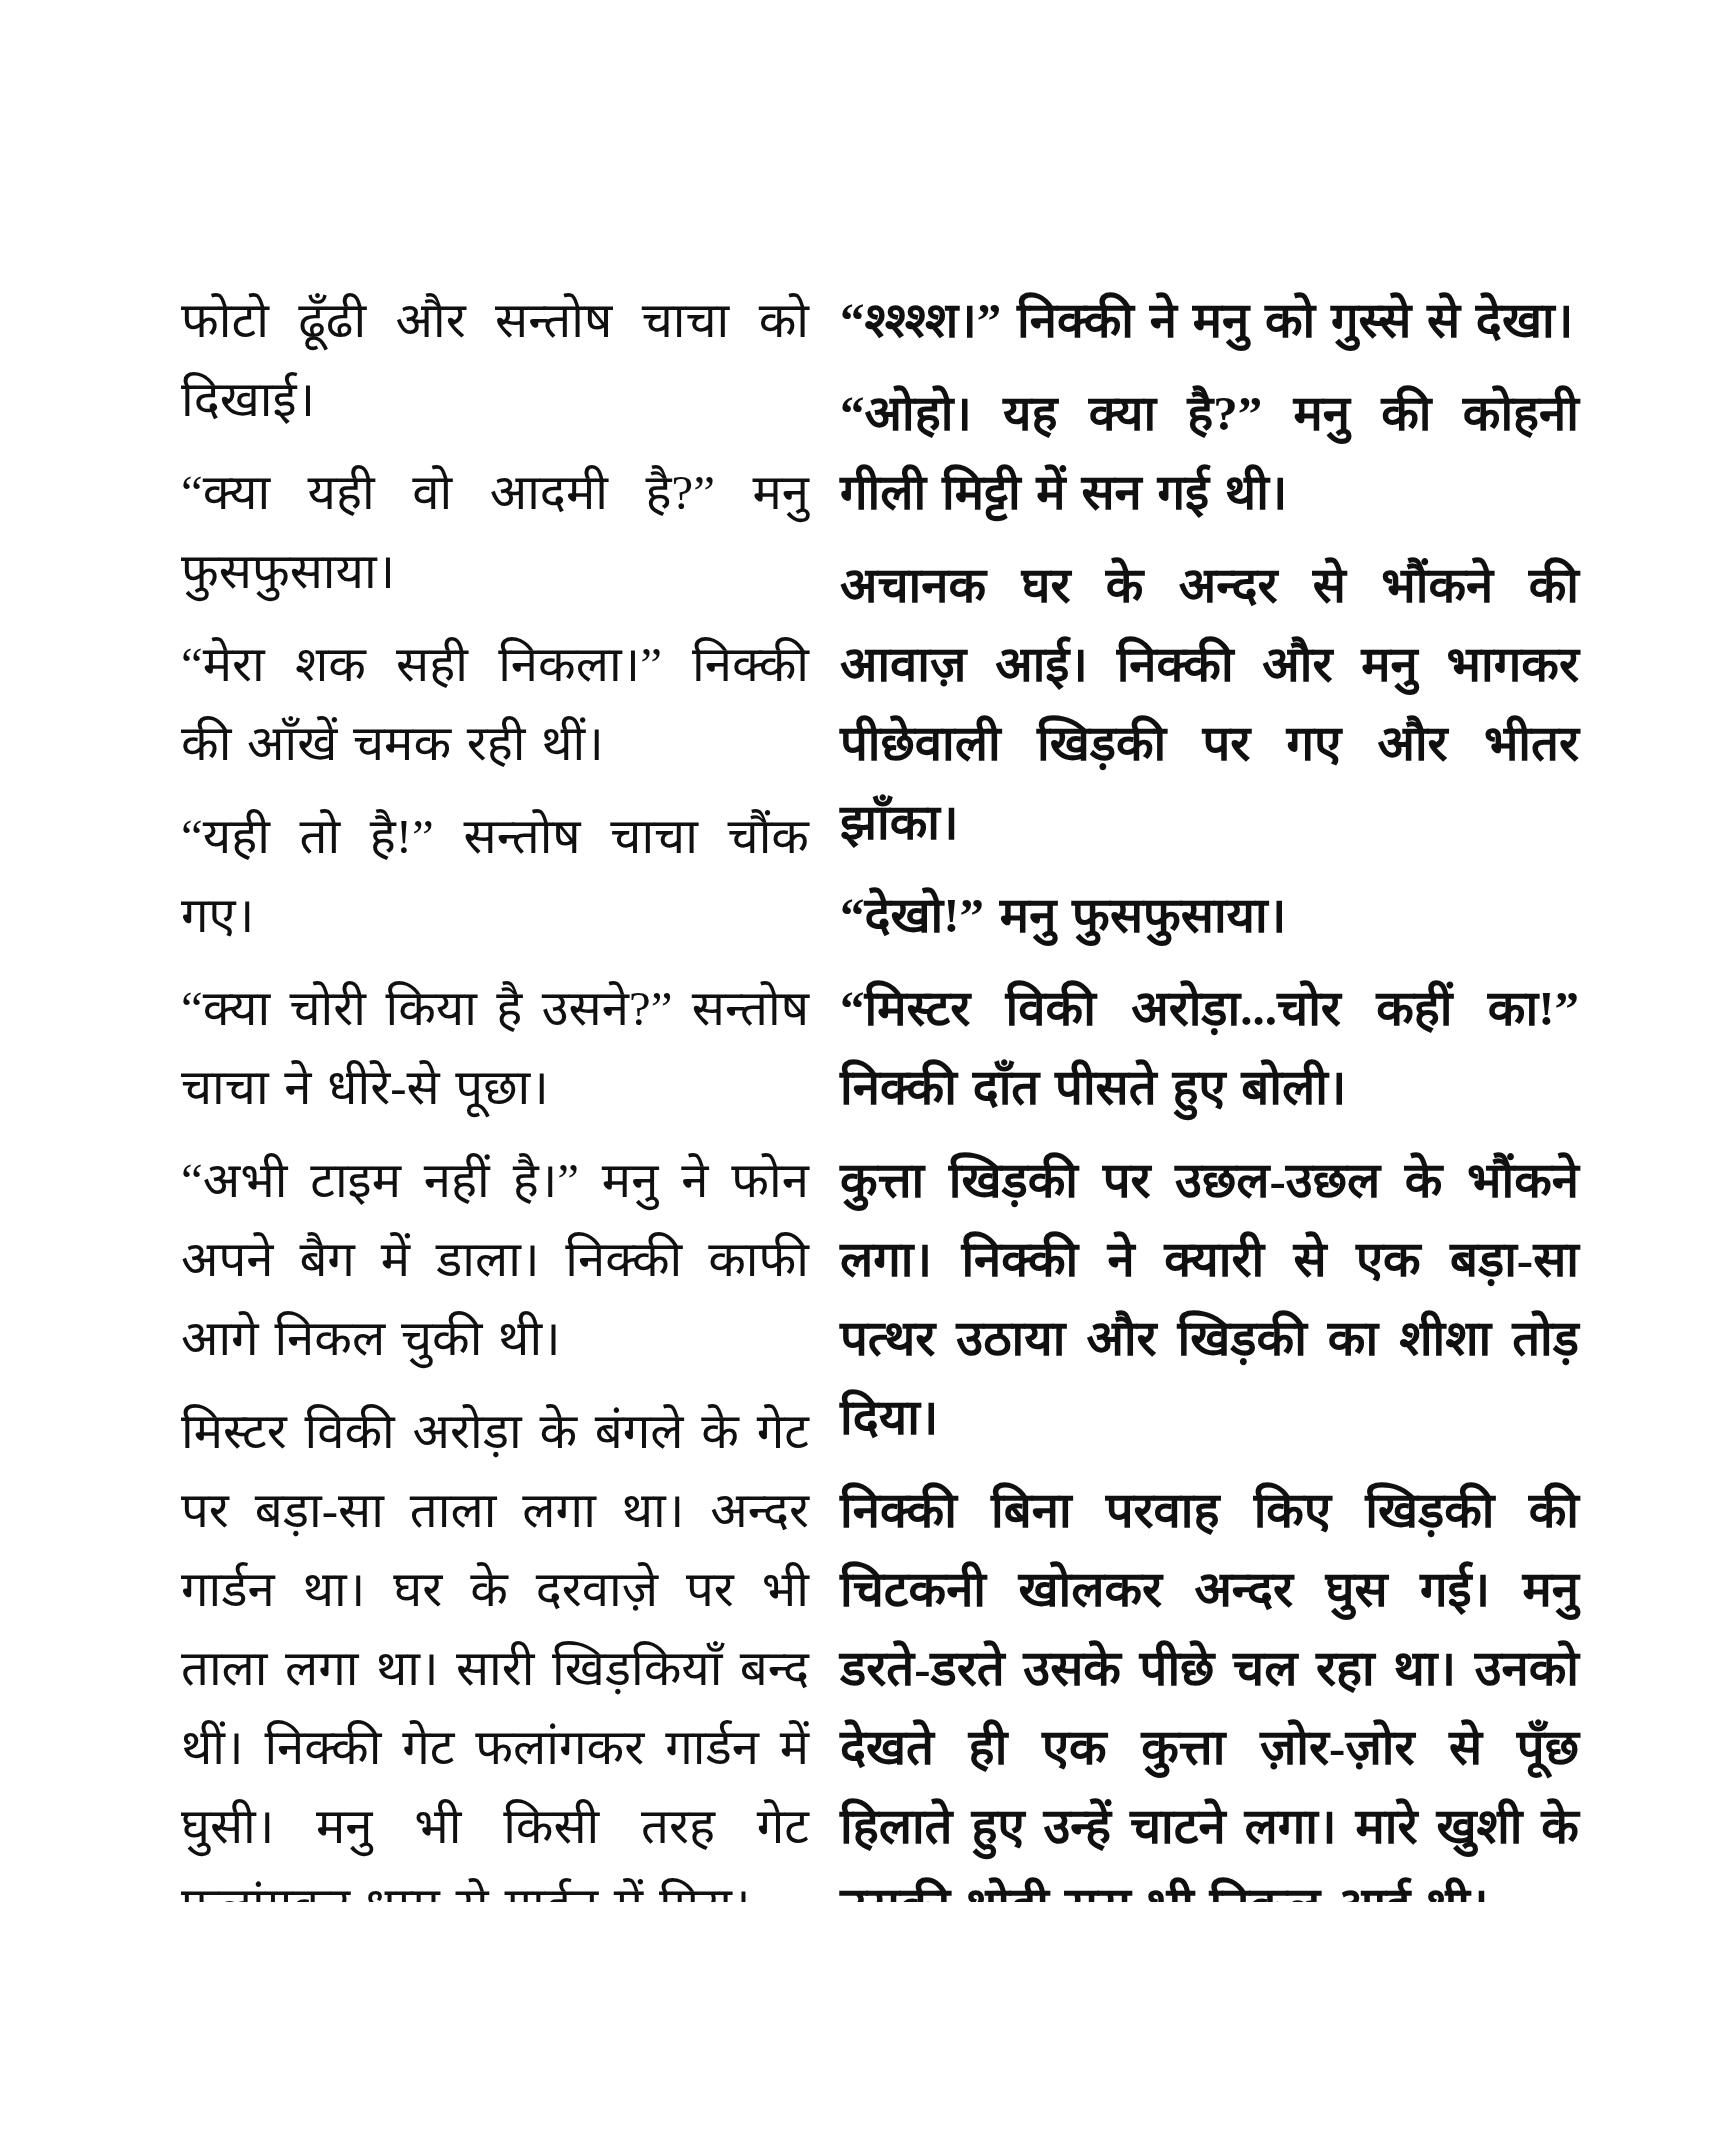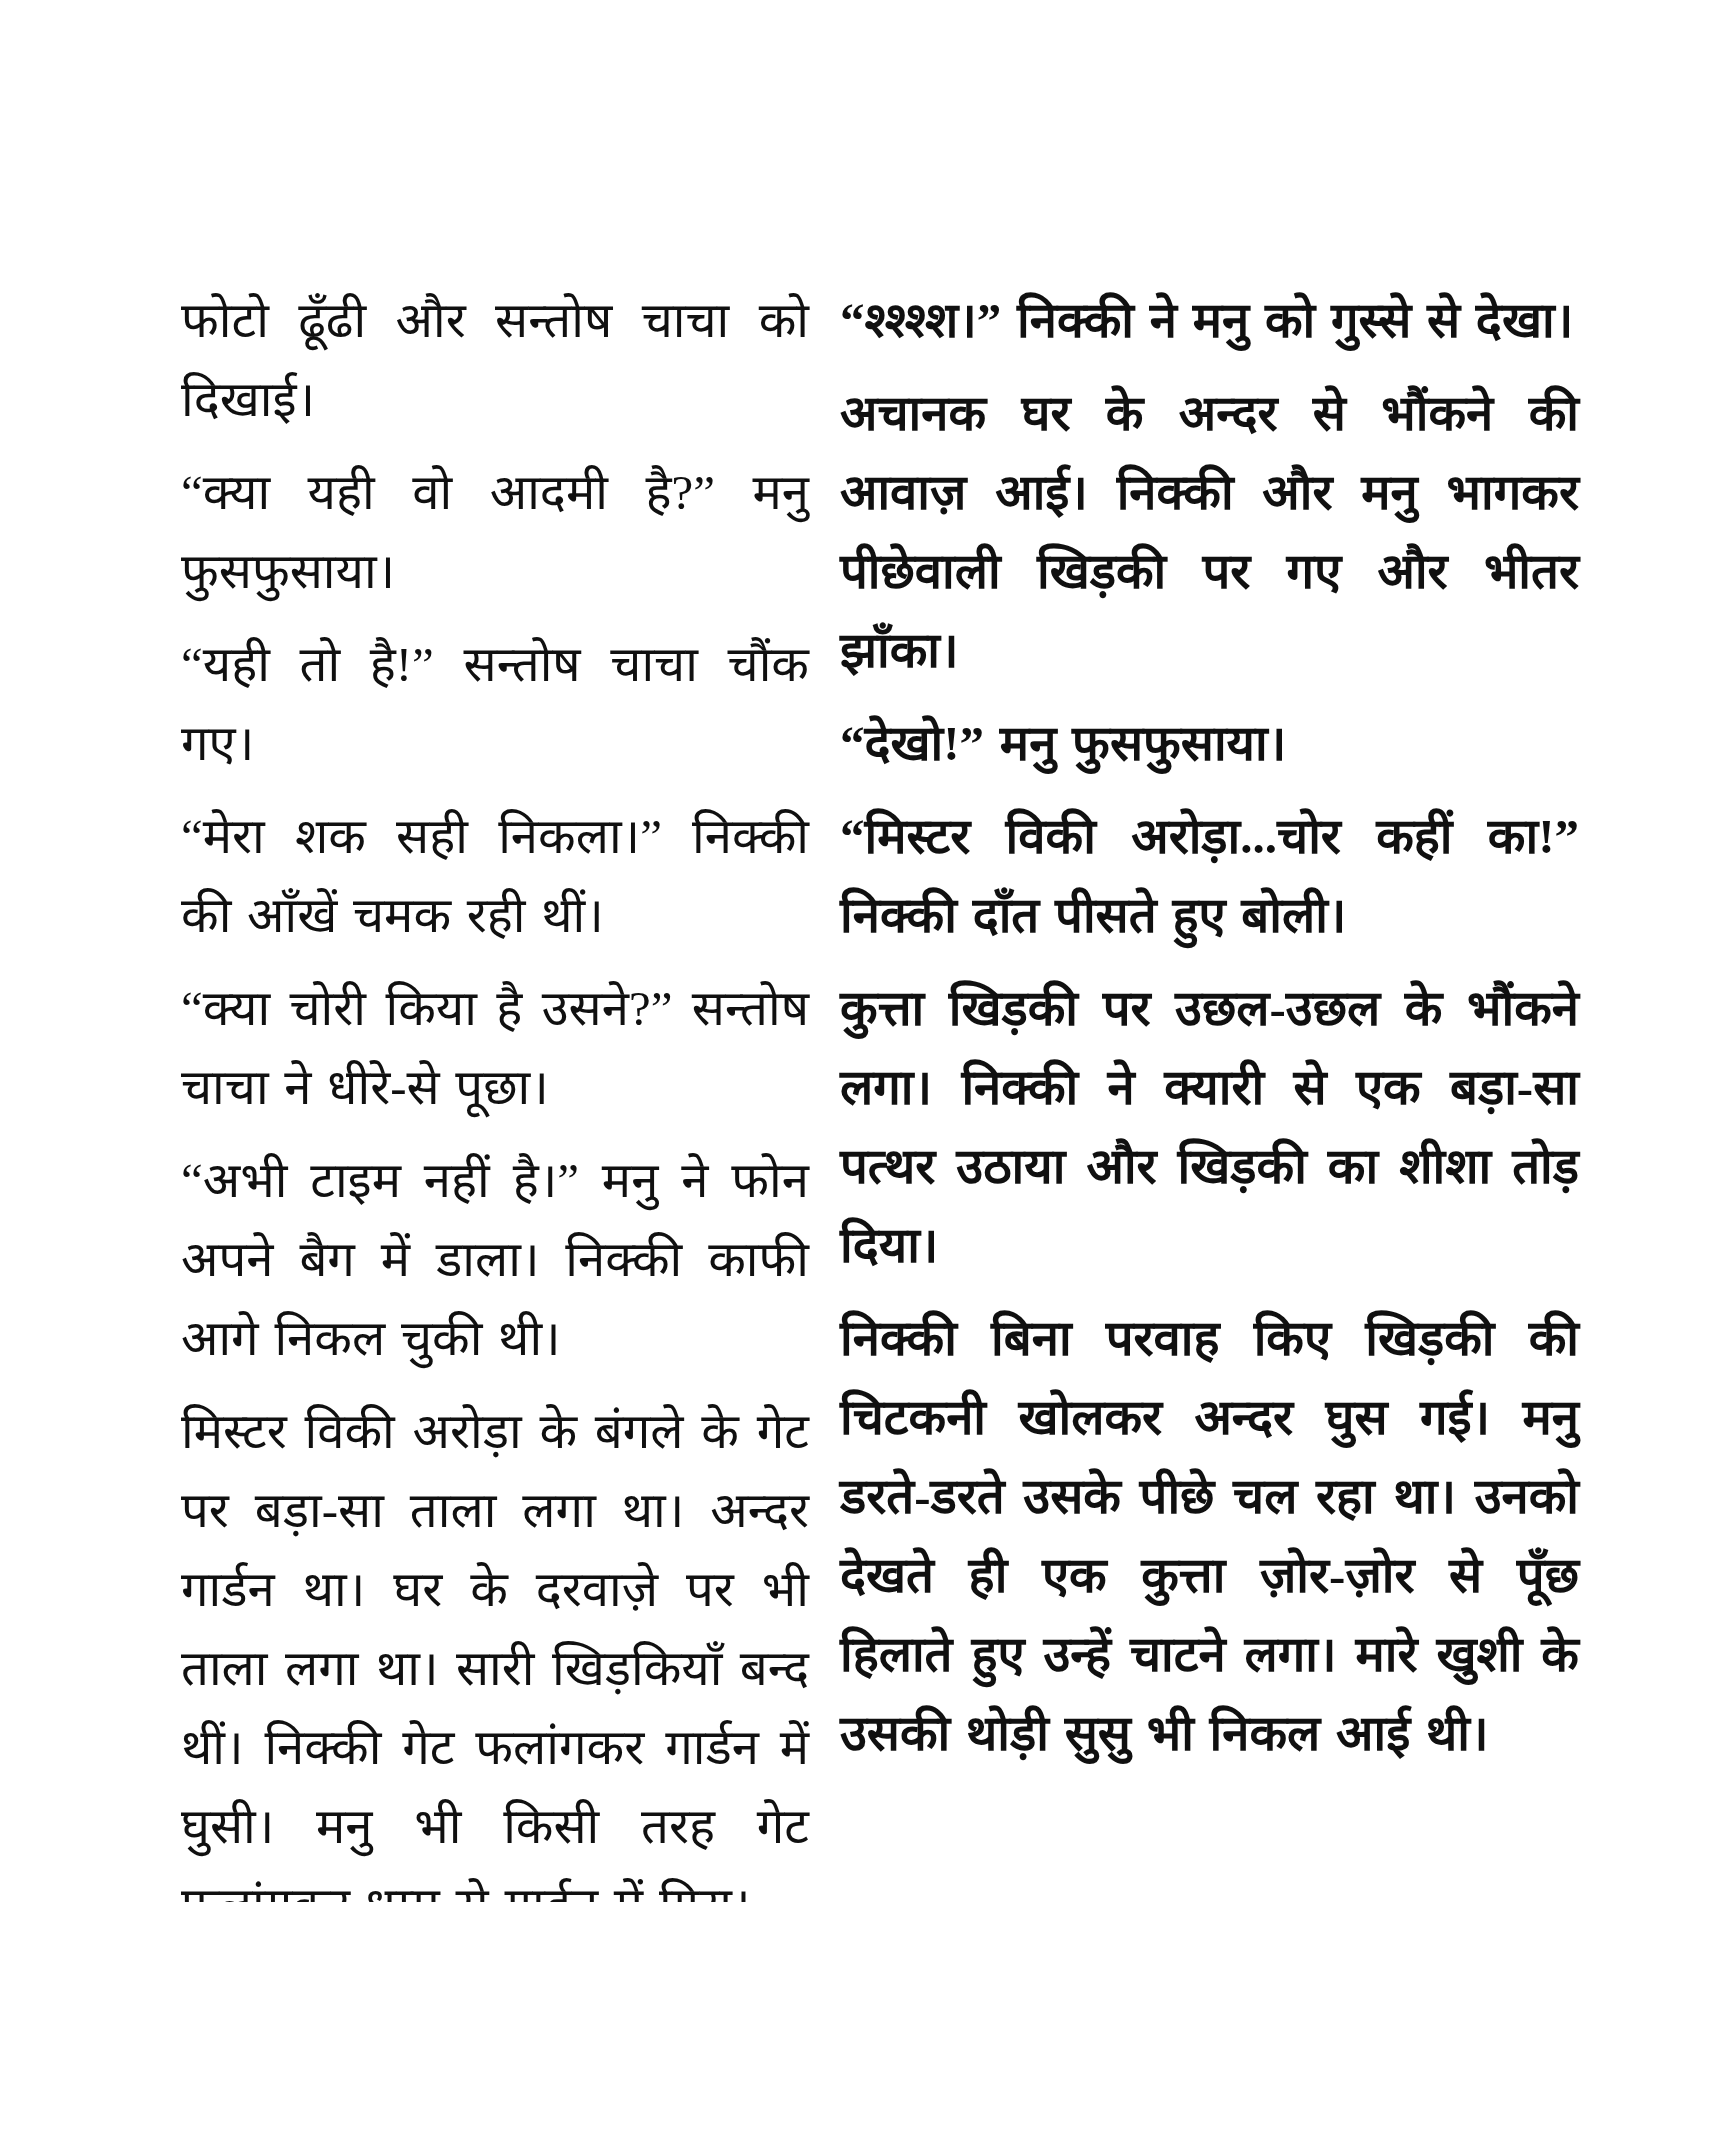--- a/index.html
+++ b/index.html
@@ -50,29 +50,30 @@
   }
 </style>
 </head>
 <body>
 
 <div class="page">
 
   <div class="col col-left">
     <p>फोटो ढूँढी और सन्तोष चाचा को दिखाई।</p>
     <p>“क्या यही वो आदमी है?” मनु फुसफुसाया।</p>
+    <p>“मेरा शक सही निकला।” निक्की की आँखें चमक रही थीं।</p>
     <p>“यही तो है!” सन्तोष चाचा चौंक गए।</p>
-    <p>“मेरा शक सही निकला।” निक्की की आँखें चमक रही थीं।</p>
     <p>“क्या चोरी किया है उसने?” सन्तोष चाचा ने धीरे-से पूछा।</p>
     <p>“अभी टाइम नहीं है।” मनु ने फोन अपने बैग में डाला। निक्की काफी आगे निकल चुकी थी।</p>
     <p>मिस्टर विकी अरोड़ा के बंगले के गेट पर बड़ा-सा ताला लगा था। अन्दर गार्डन था। घर के दरवाज़े पर भी ताला लगा था। सारी खिड़कियाँ बन्द थीं। निक्की गेट फलांगकर गार्डन में घुसी। मनु भी किसी तरह गेट फलांगकर धम्म से गार्डन में गिरा।</p>
   </div>
 
   <div class="col col-right">
     <p>“श्श्श्श।” निक्की ने मनु को गुस्से से देखा।</p>
+    <p>“ओहो। यह क्या है?” मनु की कोहनी गीली मिट्टी में सन गई थी।</p>
     <p>अचानक घर के अन्दर से भौंकने की आवाज़ आई। निक्की और मनु भागकर पीछेवाली खिड़की पर गए और भीतर झाँका।</p>
     <p>“देखो!” मनु फुसफुसाया।</p>
     <p>“मिस्टर विकी अरोड़ा...चोर कहीं का!” निक्की दाँत पीसते हुए बोली।</p>
     <p>कुत्ता खिड़की पर उछल-उछल के भौंकने लगा। निक्की ने क्यारी से एक बड़ा-सा पत्थर उठाया और खिड़की का शीशा तोड़ दिया।</p>
     <p>निक्की बिना परवाह किए खिड़की की चिटकनी खोलकर अन्दर घुस गई। मनु डरते-डरते उसके पीछे चल रहा था। उनको देखते ही एक कुत्ता ज़ोर-ज़ोर से पूँछ हिलाते हुए उन्हें चाटने लगा। मारे खुशी के उसकी थोड़ी सुसु भी निकल आई थी।</p>
   </div>
 
   <div class="page-number">3</div>
 
 </div>

